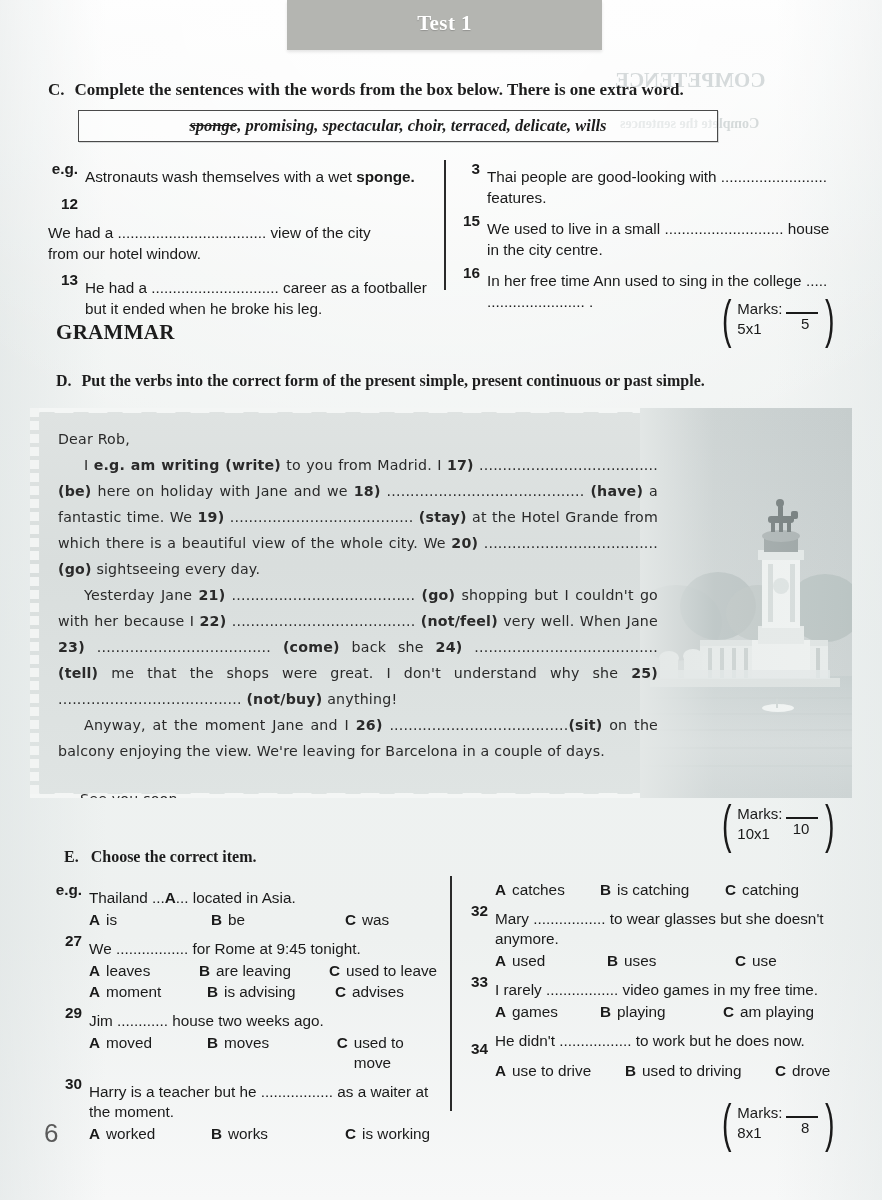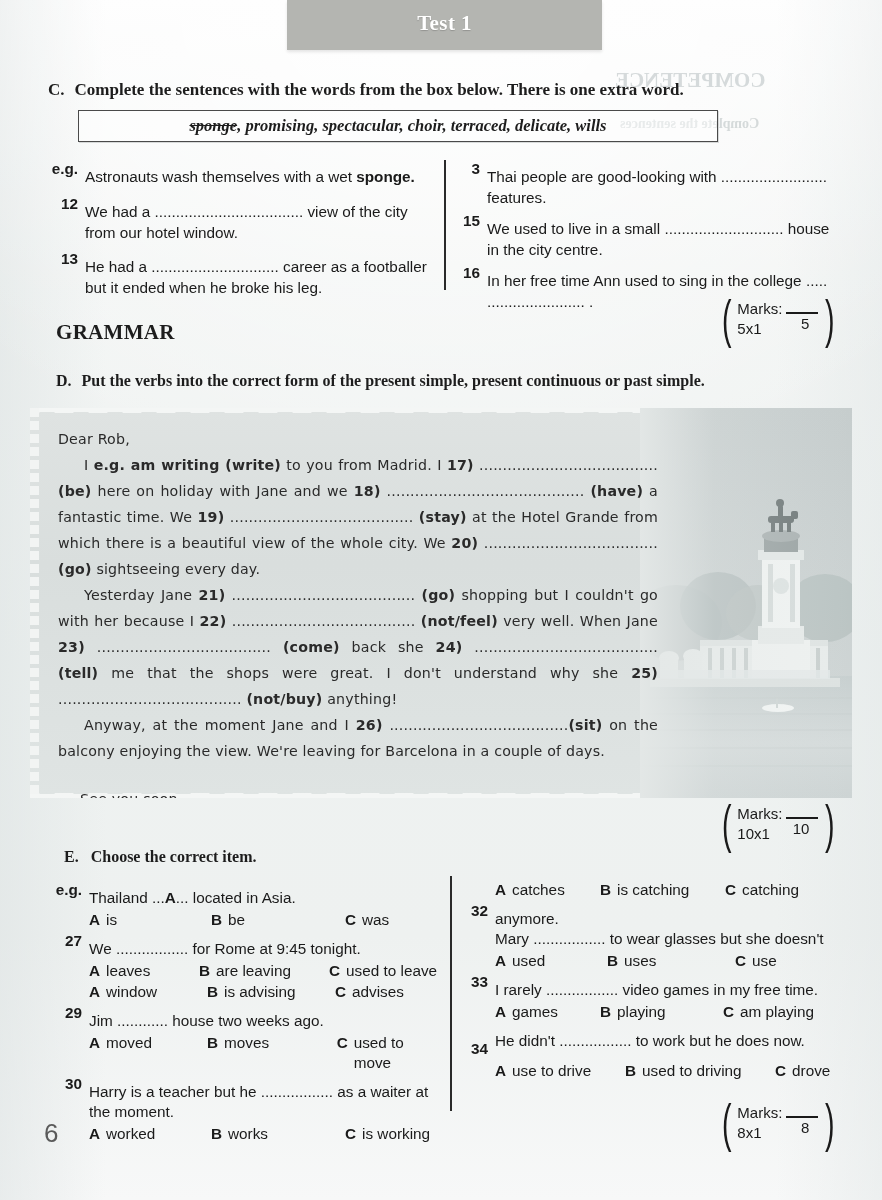--- a/index.html
+++ b/index.html
@@ -292,21 +292,21 @@
 
   <div class="divider" style="left:444px; top:160px; height:130px;"></div>
 
   <div class="excol" style="left:48px; top:158px; width:390px;">
 
     <div class="qrow">
       <div class="qnum" style="width:30px;">e.g.</div>
       <div class="qtext"><span>Astronauts wash themselves with a wet </span><b>sponge.</b></div>
     </div>
 
-    <div class="qrow" style="margin-top:6px;">
+    <div class="qrow" style="margin-top:6px;flex-direction:column;">
       <div class="qnum" style="width:30px;">12</div>
       <div class="qtext">
         <div>We had a  ...................................  view of the city</div>
         <div class="cont">from our hotel window.</div>
       </div>
     </div>
 
     <div class="qrow" style="margin-top:5px;">
       <div class="qnum" style="width:30px;">13</div>
       <div class="qtext">
@@ -517,21 +517,21 @@
             <span class="lab">C</span>
             <span>used to leave</span>
           </div>
       </div>
     </div>
 
     <div>
       <div class="opts" style="margin-left:37px;">
         <div class="opt" style="width:118px;">
             <span class="lab">A</span>
-            <span>window</span>
+            <span>moment</span>
           </div>
         <div class="opt" style="width:128px;">
             <span class="lab">B</span>
             <span>is advising</span>
           </div>
         <div class="opt">
             <span class="lab">C</span>
             <span>advises</span>
           </div>
       </div>
@@ -599,22 +599,22 @@
             <span class="lab">C</span>
             <span>catching</span>
           </div>
       </div>
     </div>
 
     <div>
       <div class="qrow">
         <div class="qnum" style="width:22px;">32</div>
         <div class="qtext">
+          <div>Mary ................. to wear glasses but she doesn't</div>
           <div>anymore.</div>
-          <div>Mary ................. to wear glasses but she doesn't</div>
         </div>
       </div>
       <div class="opts" style="margin-left:29px;">
         <div class="opt" style="width:112px;">
             <span class="lab">A</span>
             <span>used</span>
           </div>
         <div class="opt" style="width:128px;">
             <span class="lab">B</span>
             <span>uses</span>

